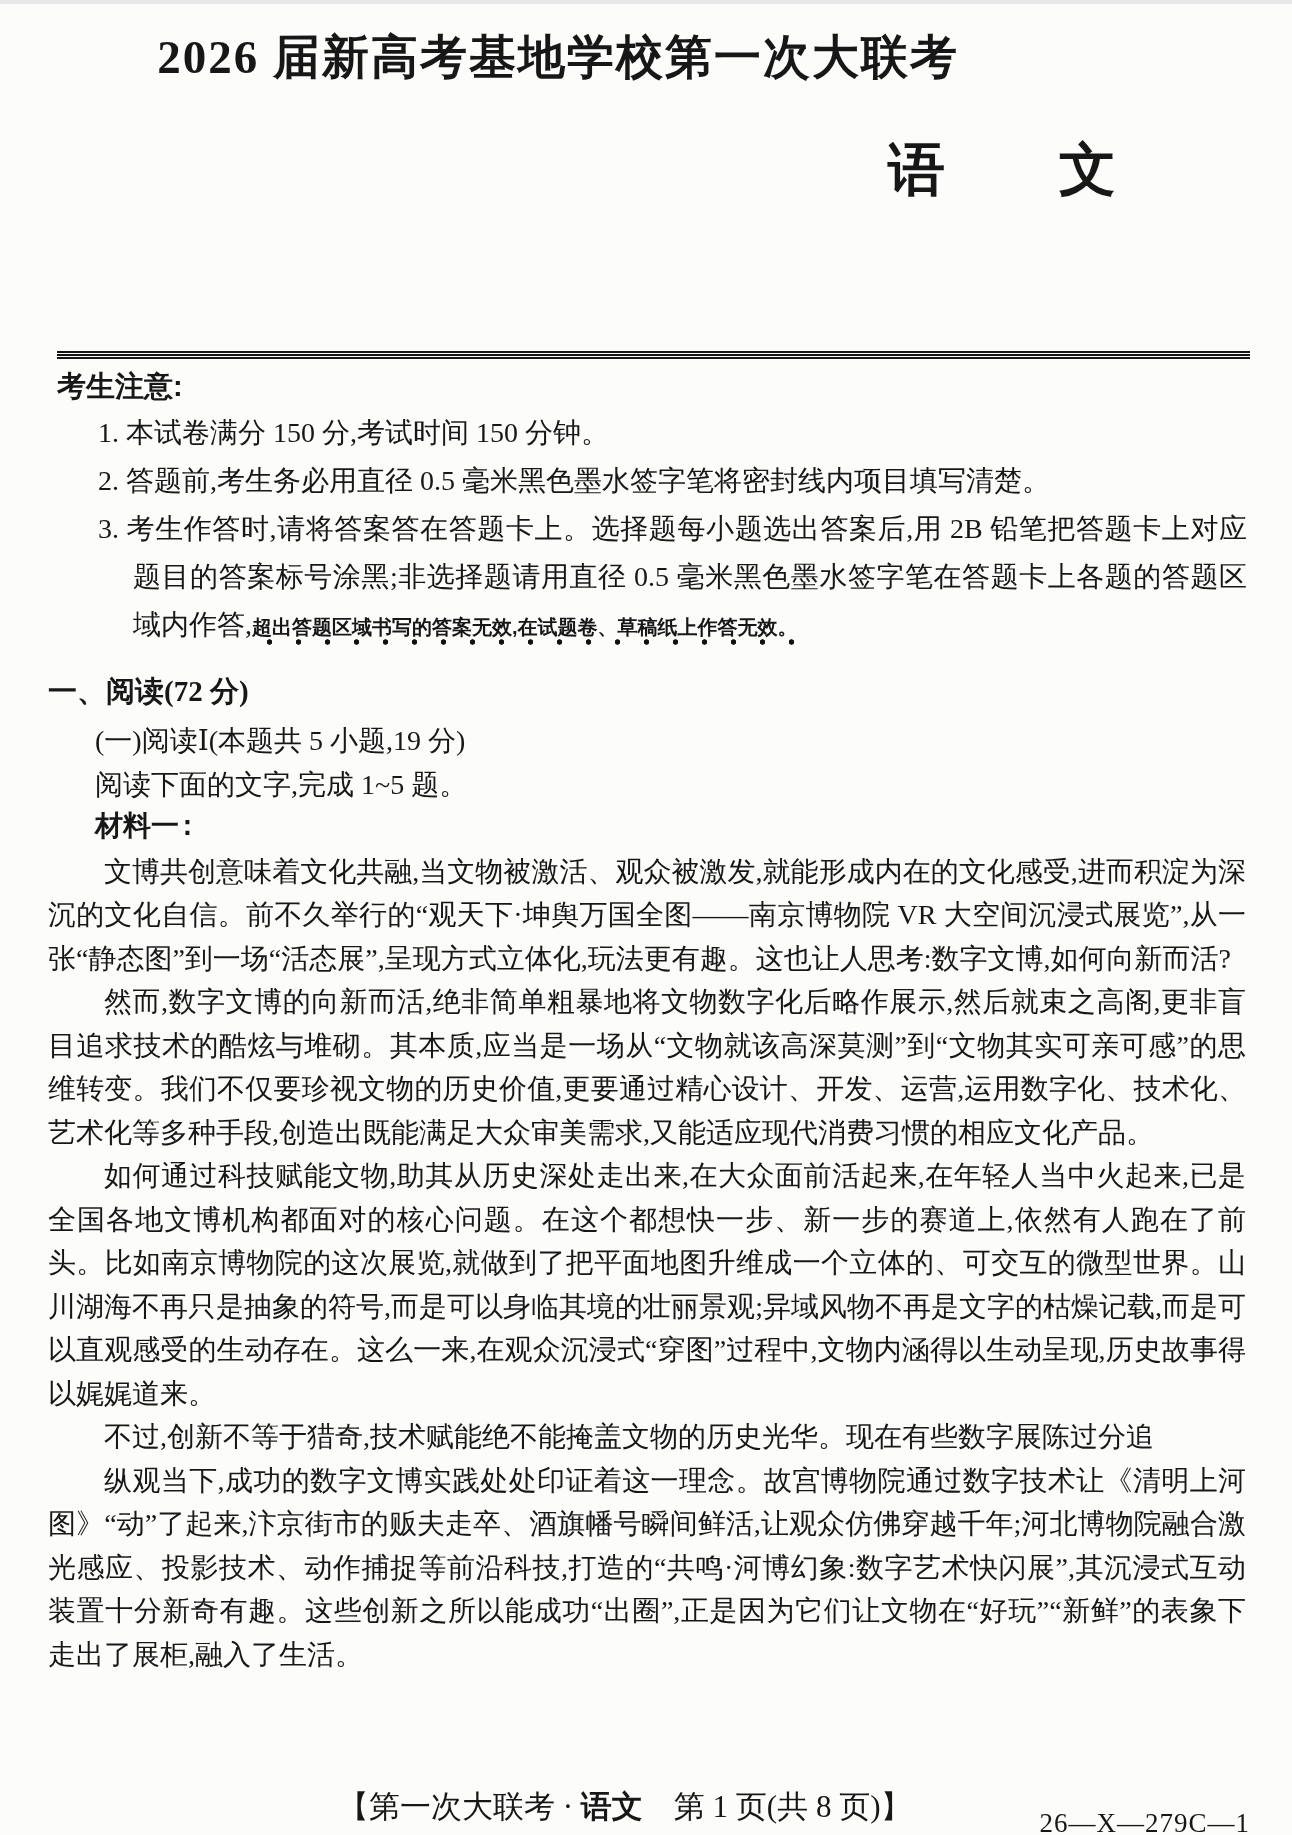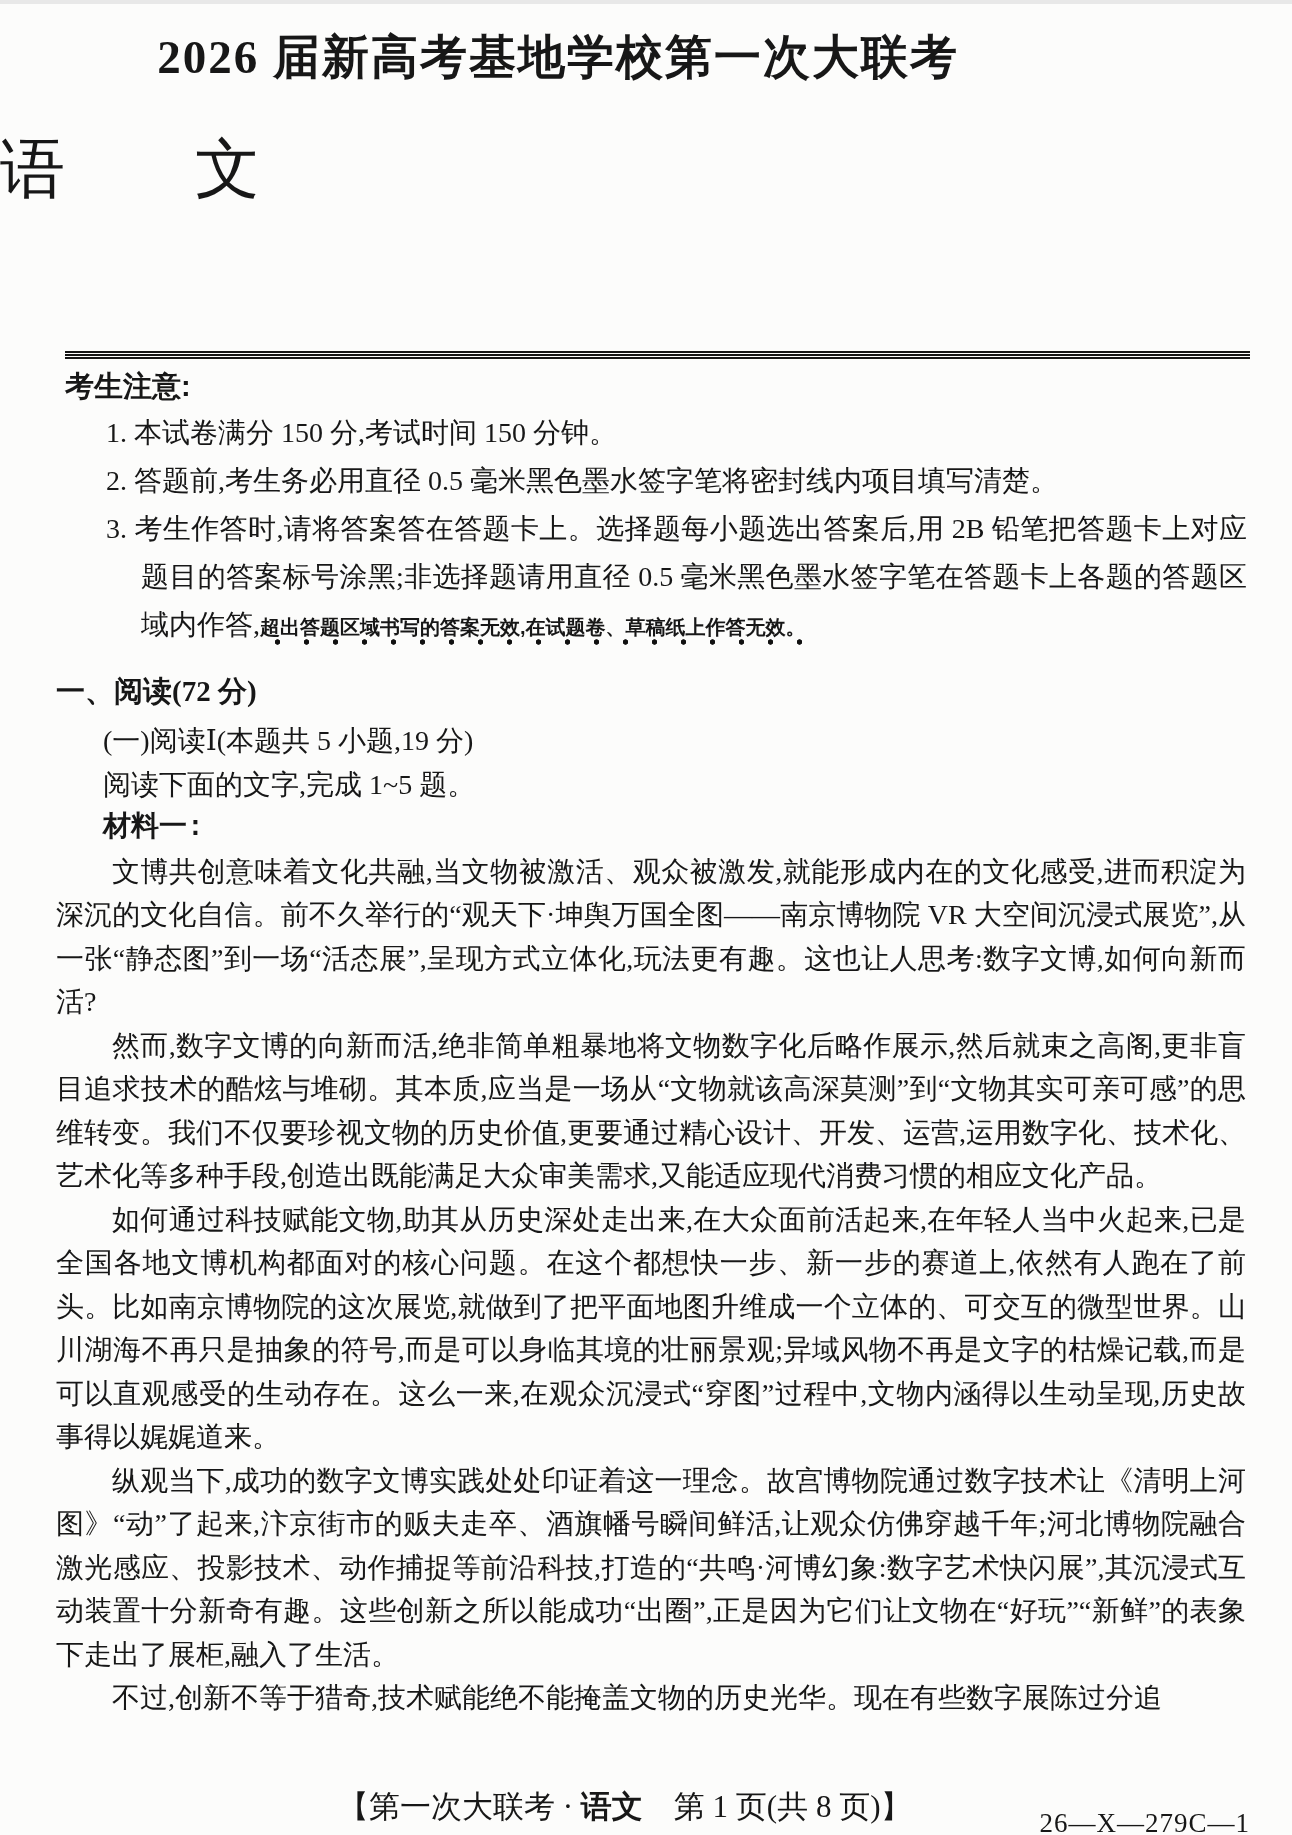--- a/index.html
+++ b/index.html
@@ -16,26 +16,26 @@
   .header-wrap{width:1116px;}
   .exam-title{
     margin:0;padding-top:24px;
     text-align:center;
     font-size:47px;font-weight:700;
     letter-spacing:2px;
     line-height:58px;
   }
   .subject-title{
     margin-top:52px;
-    text-align:left;
-    font-size:65px;font-weight:400;
+    text-align:right;
+    font-size:57px;font-weight:700;
     font-family:"Liberation Sans","DejaVu Sans",sans-serif;
     line-height:62px;
   }
-  .content{position:absolute;top:347px;left:10px;right:0;}
+  .content{position:absolute;top:347px;left:2px;right:0;}
   .double-rule{
     height:8px;margin:0 42px 0 55px;
     background:linear-gradient(to bottom,
       #141414 0px,#141414 1.6px,
       transparent 1.6px,transparent 3.4px,
       #141414 3.4px,#141414 4.9px,
       transparent 4.9px,transparent 6.5px,
       #141414 6.5px,#141414 8px);
   }
   .notice-heading{
@@ -125,22 +125,22 @@
     </div>
 
     <div class="body-block">
       <div class="sec-heading">一、阅读(72 分)</div>
       <div class="sub-heading">(一)阅读Ⅰ(本题共 5 小题,19 分)</div>
       <div class="instruction">阅读下面的文字,完成 1~5 题。</div>
       <div class="material-label">材料一:</div>
       <p class="para">文博共创意味着文化共融,当文物被激活、观众被激发,就能形成内在的文化感受,进而积淀为深沉的文化自信。前不久举行的“观天下·坤舆万国全图——南京博物院 VR 大空间沉浸式展览”,从一张“静态图”到一场“活态展”,呈现方式立体化,玩法更有趣。这也让人思考:数字文博,如何向新而活?</p>
       <p class="para">然而,数字文博的向新而活,绝非简单粗暴地将文物数字化后略作展示,然后就束之高阁,更非盲目追求技术的酷炫与堆砌。其本质,应当是一场从“文物就该高深莫测”到“文物其实可亲可感”的思维转变。我们不仅要珍视文物的历史价值,更要通过精心设计、开发、运营,运用数字化、技术化、艺术化等多种手段,创造出既能满足大众审美需求,又能适应现代消费习惯的相应文化产品。</p>
       <p class="para">如何通过科技赋能文物,助其从历史深处走出来,在大众面前活起来,在年轻人当中火起来,已是全国各地文博机构都面对的核心问题。在这个都想快一步、新一步的赛道上,依然有人跑在了前头。比如南京博物院的这次展览,就做到了把平面地图升维成一个立体的、可交互的微型世界。山川湖海不再只是抽象的符号,而是可以身临其境的壮丽景观;异域风物不再是文字的枯燥记载,而是可以直观感受的生动存在。这么一来,在观众沉浸式“穿图”过程中,文物内涵得以生动呈现,历史故事得以娓娓道来。</p>
+      <p class="para">不过,创新不等于猎奇,技术赋能绝不能掩盖文物的历史光华。现在有些数字展陈过分追</p>
       <p class="para">纵观当下,成功的数字文博实践处处印证着这一理念。故宫博物院通过数字技术让《清明上河图》“动”了起来,汴京街市的贩夫走卒、酒旗幡号瞬间鲜活,让观众仿佛穿越千年;河北博物院融合激光感应、投影技术、动作捕捉等前沿科技,打造的“共鸣·河博幻象:数字艺术快闪展”,其沉浸式互动装置十分新奇有趣。这些创新之所以能成功“出圈”,正是因为它们让文物在“好玩”“新鲜”的表象下走出了展柜,融入了生活。</p>
-      <p class="para">不过,创新不等于猎奇,技术赋能绝不能掩盖文物的历史光华。现在有些数字展陈过分追</p>
     </div>
 
   </div>
 
   <div class="footer-left">
     <span>【第一次大联考 · </span><span class="heiti">语文</span><span>　第 1 页(共 8 页)】</span>
   </div>
   <div class="footer-code">26—X—279C—1</div>
 
 </div>

